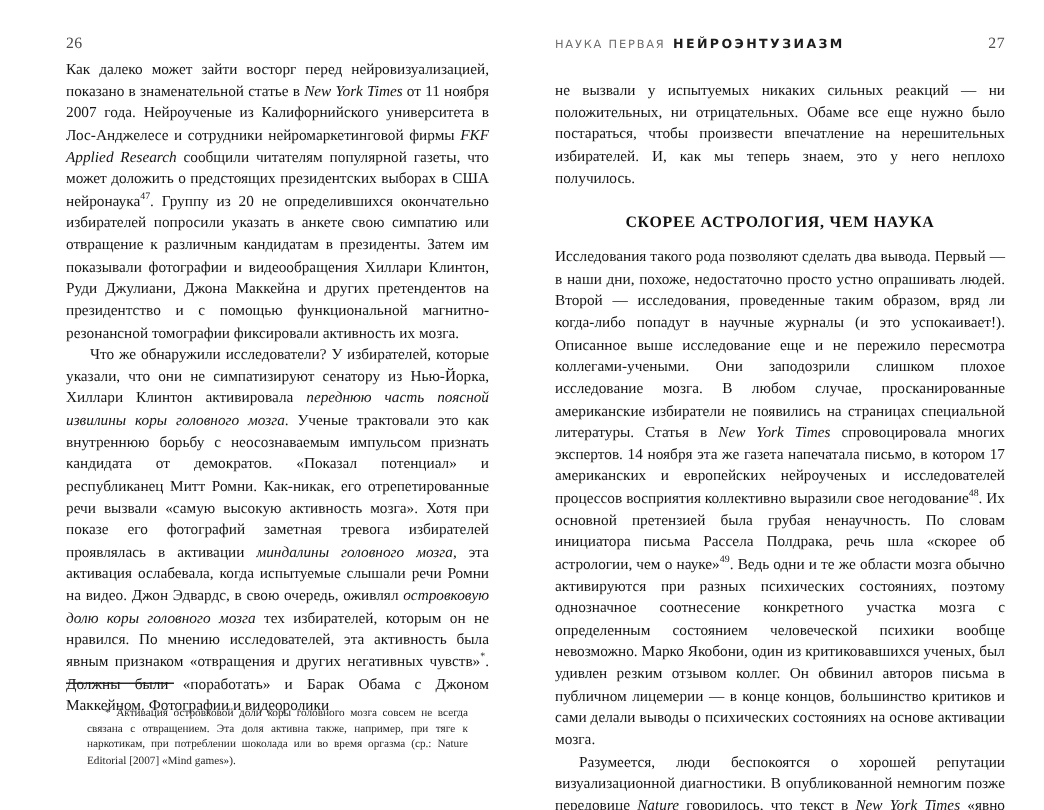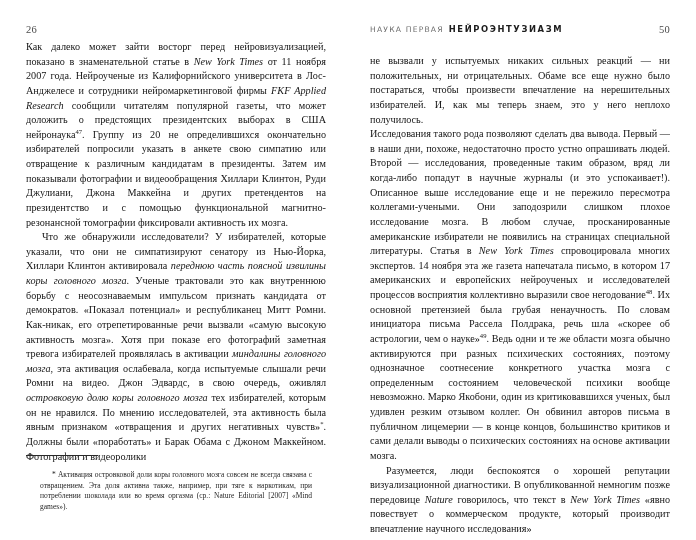--- a/index.html
+++ b/index.html
@@ -18,21 +18,21 @@
     display: flex;
     width: 696px;
     height: 540px;
     box-sizing: border-box;
   }
   .page {
     width: 348px;
     height: 540px;
     box-sizing: border-box;
     position: relative;
-    padding: 18px 22px 14px 26px;
+    padding: 18px 22px 14px 44px;
     display: flex;
     flex-direction: column;
   }
   .page-right {
     padding: 18px 26px 14px 22px;
   }
 
   
   .runhead {
     height: 22px;
@@ -165,27 +165,28 @@
   </div>
 
   <div class="page page-right">
 
     <div class="runhead">
       <span class="runhead-title">
         <span class="rh-light">НАУКА ПЕРВАЯ</span>
         <span class="rh-strong">НЕЙРОЭНТУЗИАЗМ</span>
       </span>
       <span class="rh-spacer"></span>
-      <span class="folio">50</span>
+      <span class="folio">27</span>
     </div>
 
     <div class="body">
 
       <p class="para" style="margin-top:14px;"><span>не вызвали у испытуемых никаких сильных реакций — ни положительных, ни отрицательных. Обаме все еще нужно было постараться, чтобы произвести впечатление на нерешительных избирателей. И, как мы теперь знаем, это у него неплохо получилось.</span></p>
 
+      <h2 class="section-title">СКОРЕЕ АСТРОЛОГИЯ, ЧЕМ НАУКА</h2>
 
       <p class="para"><span>Исследования такого рода позволяют сделать два вывода. Первый — в наши дни, похоже, недостаточно просто устно опрашивать людей. Второй — исследования, проведенные таким образом, вряд ли когда-либо попадут в научные журналы (и это успокаивает!). Описанное выше исследование еще и не пережило пересмотра коллегами-учеными. Они заподозрили слишком плохое исследование мозга. В любом случае, просканированные американские избиратели не появились на страницах специальной литературы. Статья в </span><i>New York Times</i><span> спровоцировала многих экспертов. 14 ноября эта же газета напечатала письмо, в котором 17 американских и европейских нейроученых и исследователей процессов восприятия коллективно выразили свое негодование</span><sup>48</sup><span>. Их основной претензией была грубая ненаучность. По словам инициатора письма Рассела Полдрака, речь шла «скорее об астрологии, чем о науке»</span><sup>49</sup><span>. Ведь одни и те же области мозга обычно активируются при разных психических состояниях, поэтому однозначное соотнесение конкретного участка мозга с определенным состоянием человеческой психики вообще невозможно. Марко Якобони, один из критиковавшихся ученых, был удивлен резким отзывом коллег. Он обвинил авторов письма в публичном лицемерии — в конце концов, большинство критиков и сами делали выводы о психических состояниях на основе активации мозга.</span></p>
 
       <p class="para indent"><span>Разумеется, люди беспокоятся о хорошей репутации визуализационной диагностики. В опубликованной немногим позже передовице </span><i>Nature</i><span> говорилось, что текст в </span><i>New York Times</i><span> «явно повествует о коммерческом продукте, который производит впечатление научного исследования»</span></p>
 
     </div>
 
   </div>
 
 </div>

